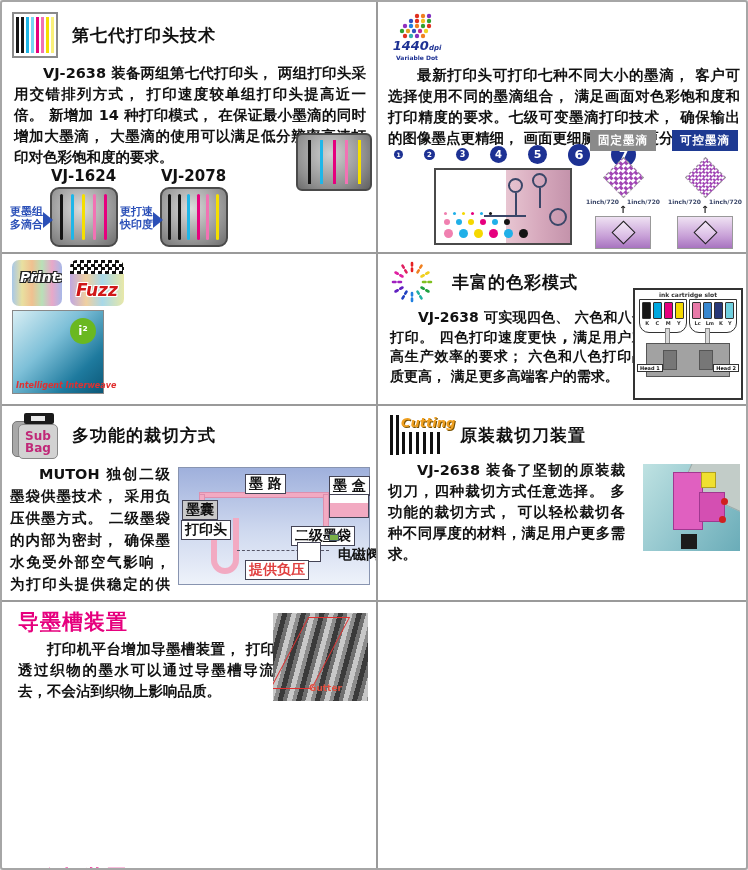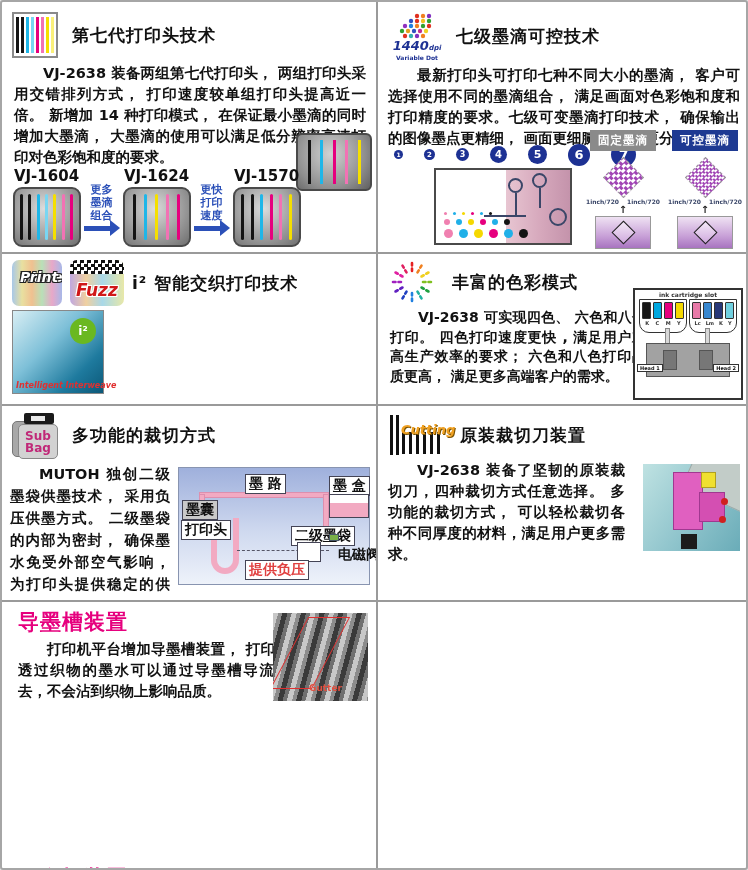--- a/index.html
+++ b/index.html
@@ -21,21 +21,21 @@
   .icon-stripes i { width:3px; height:36px; display:block; }
   .st-k{background:#141414} .st-c{background:#1fb6e8} .st-m{background:#e6007e} .st-y{background:#f5df00}
   .st-c2{background:#79d6f2} .st-m2{background:#f272b4} .st-y2{background:#fbf07a}
   .s1-bottom { position:absolute; left:6px; bottom:5px; width:294px; display:flex; align-items:flex-end; }
   .model-col { display:flex; flex-direction:column; align-items:center; width:73px; }
   .model-label { font-size:15px; font-weight:700; margin-bottom:2px; }
   .head-img { width:68px; height:60px; border:2px solid #4a4a4a; border-radius:9px;
               background:radial-gradient(circle at 45% 35%, #dcdcdc 0%, #9a9a9a 60%, #6e6e6e 100%);
               display:flex; justify-content:space-evenly; align-items:center; }
   .head-img i { width:3px; height:46px; border-radius:2px; display:block; }
-  .arrow-col { display:flex; flex-direction:column; align-items:center; width:37px; padding-bottom:16px; }
+  .arrow-col { display:flex; flex-direction:row; align-items:center; width:37px; padding-bottom:16px; }
   .arrow-lbl { font-size:11px; font-weight:700; color:#2b50b8; line-height:13px; }
   .arrow-right { position:relative; width:26px; height:5px; background:#2b50b8; margin-top:4px; margin-right:10px; }
   .arrow-right:after { content:''; position:absolute; right:-10px; top:-6px;
        border-left:10px solid #2b50b8; border-top:8px solid transparent; border-bottom:8px solid transparent; }
   .s1-bigimg { position:absolute; right:4px; top:129px; width:76px; height:58px; border:2px solid #4a4a4a;
                border-radius:6px; background:radial-gradient(circle at 45% 35%, #d2d2d2 0%, #8f8f8f 65%, #5f5f5f 100%);
                display:flex; justify-content:space-evenly; align-items:center; }
   .s1-bigimg i { width:3px; height:44px; display:block; }
 
   
@@ -126,21 +126,21 @@
   .utube { position:absolute; left:32px; top:50px; width:28px; height:56px; border:6px solid #f2aac2;
       border-top:none; border-radius:0 0 16px 16px; }
   .diag-lbl { position:absolute; background:#fff; border:1px solid #445; font-size:14px; padding:0 3px; white-space:nowrap; }
   .dash-line { position:absolute; border-top:1px dashed #556; }
 
   
   .icon-cut { width:58px; height:46px; position:relative; flex:0 0 auto; }
   .icon-cut .tall { position:absolute; top:3px; width:3px; height:40px; background:#111; }
   .icon-cut .bars { position:absolute; left:14px; bottom:4px; width:42px; height:22px;
       background:repeating-linear-gradient(90deg,#111 0 3px, transparent 3px 7px); }
-  .icon-cut span { position:absolute; left:13px; top:10px; color:#f0a020; font-weight:700; font-style:italic;
+  .icon-cut span { position:absolute; left:13px; top:3px; color:#f0a020; font-weight:700; font-style:italic;
       font-size:13px; text-shadow:1px 1px 0 #7a5200; }
   .s6-row { display:flex; gap:18px; padding:2px 8px 0 8px; }
   .s6-row .body-p { flex:1; }
   .cutter-img { width:97px; height:87px; flex:0 0 auto; margin-top:4px; position:relative; overflow:hidden;
       background:linear-gradient(125deg,#bfe2e2 0%, #8fc4cc 55%, #6aacb8 100%); }
   .cutter-img .gray-diag { position:absolute; right:-18px; top:-8px; width:70px; height:46px; background:#c2ccc8;
       transform:rotate(24deg); border:1px solid #9aa; }
   .cutter-img .pink-main { position:absolute; left:30px; top:8px; width:30px; height:58px; background:#e060c0;
       border:1px solid #a03890; }
   .cutter-img .pink-side { position:absolute; left:56px; top:28px; width:26px; height:30px; background:#d44fb2;
@@ -184,32 +184,20 @@
     </div>
     <p class="body-p" style="margin:5px 10px 0 10px">VJ-2638 装备两组第七代打印头， 两组打印头采用交错排列方式， 打印速度较单组打印头提高近一倍。 新增加 14 种打印模式， 在保证最小墨滴的同时增加大墨滴， 大墨滴的使用可以满足低分辨率高速打印对色彩饱和度的要求。</p>
     <div class="s1-bigimg">
       <i class="st-k"></i>
         <i class="st-c"></i>
         <i class="st-m"></i>
         <i class="st-m2"></i>
         <i class="st-y"></i>
     </div>
     <div class="s1-bottom">
-      <div class="model-col">
-        <div class="model-label">VJ-1604</div>
-        <div class="head-img">
-          <i class="st-k"></i>
-            <i class="st-k"></i>
-            <i class="st-c"></i>
-            <i class="st-c2"></i>
-            <i class="st-y"></i>
-            <i class="st-m2"></i>
-            <i class="st-m"></i>
-        </div>
-      </div>
       <div class="arrow-col">
         <div class="arrow-lbl">更多</div>
         <div class="arrow-lbl">墨滴</div>
         <div class="arrow-lbl">组合</div>
         <div class="arrow-right"></div>
       </div>
       <div class="model-col">
         <div class="model-label">VJ-1624</div>
         <div class="head-img">
           <i class="st-k"></i>
@@ -219,21 +207,21 @@
             <i class="st-m"></i>
         </div>
       </div>
       <div class="arrow-col">
         <div class="arrow-lbl">更快</div>
         <div class="arrow-lbl">打印</div>
         <div class="arrow-lbl">速度</div>
         <div class="arrow-right"></div>
       </div>
       <div class="model-col">
-        <div class="model-label">VJ-1570</div>
+        <div class="model-label">VJ-2078</div>
         <div class="head-img">
           <i class="st-k"></i>
             <i class="st-k"></i>
             <i class="st-c"></i>
             <i class="st-m"></i>
             <i class="st-m2"></i>
             <i class="st-y"></i>
         </div>
       </div>
     </div>
@@ -261,21 +249,20 @@
             <circle cx="23" cy="19" r="2.2" fill="#c03090"></circle>
             <circle cx="29" cy="19" r="2.2" fill="#f0d020"></circle>
           <circle cx="8" cy="24" r="2.2" fill="#e03020"></circle>
             <circle cx="14" cy="24" r="2.2" fill="#30b0b0"></circle>
             <circle cx="20" cy="24" r="2.2" fill="#8030c0"></circle>
             <circle cx="26" cy="24" r="2.2" fill="#f08020"></circle>
         </svg>
         <div class="t1"><span>1440</span><small>dpi</small></div>
         <div class="t2">Variable Dot</div>
       </div>
-      <div class="sec-title">七级墨滴可控技术</div>
     </div>
     <p class="body-p" style="margin:4px 8px 0 8px">最新打印头可打印七种不同大小的墨滴， 客户可选择使用不同的墨滴组合， 满足画面对色彩饱和度和打印精度的要求。七级可变墨滴打印技术， 确保输出的图像墨点更精细， 画面更细腻， 层次更分明。</p>
     <div class="droplets">
       <span class="drop d1">1</span>
       <span class="drop d2">2</span>
       <span class="drop d3">3</span>
       <span class="drop d4">4</span>
       <span class="drop d5">5</span>
       <span class="drop d6">6</span>
       <span class="drop d7">7</span>
@@ -344,21 +331,20 @@
 
   <div class="sec" style="left:2px;top:252px;width:372px;height:150px">
     <div class="sec-header" style="gap:8px;padding-top:6px">
       <div class="icon-wave">
           <span><span>Wave</span><br><span>Print</span></span>
         </div>
       <div class="icon-fuzz">
           <div class="chk"></div>
           <span>Fuzz</span>
         </div>
-      <div class="sec-title">i² 智能交织打印技术</div>
     </div>
     <div class="s3-row">
       <div class="i2-img">
         <div class="i2-logo">i²</div>
         <div class="i2-cap">Intelligent Interweave</div>
       </div>
     </div>
   </div>
 
   <div class="sec" style="left:378px;top:252px;width:368px;height:150px">

